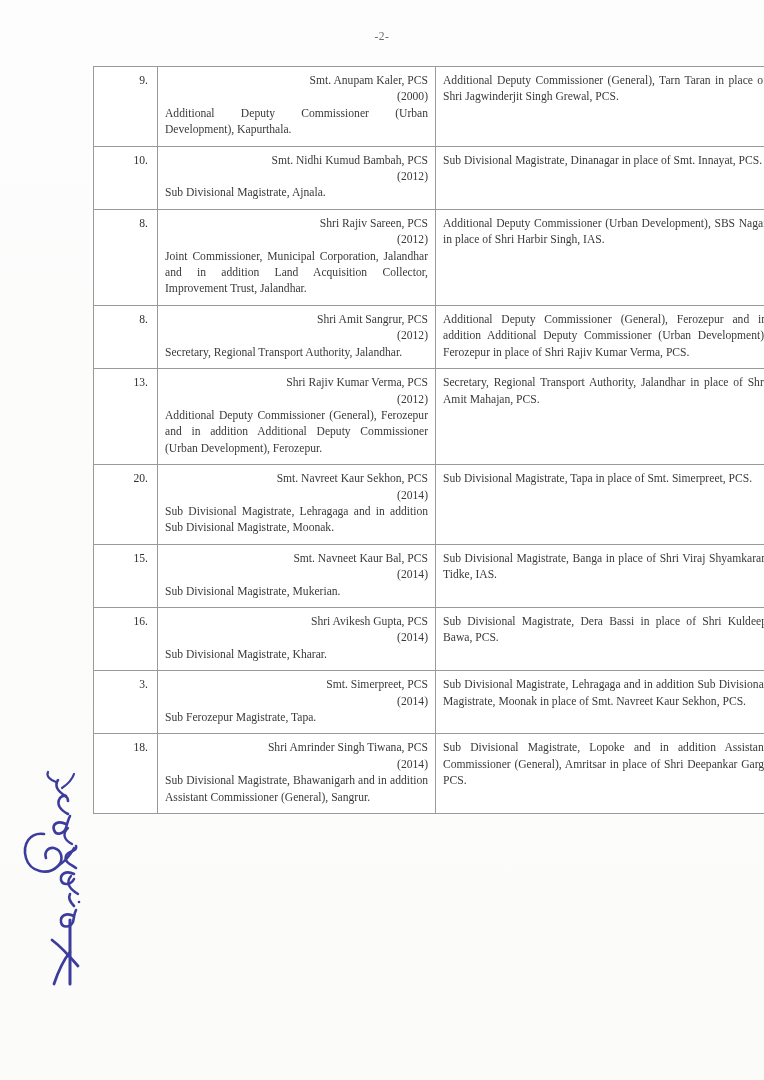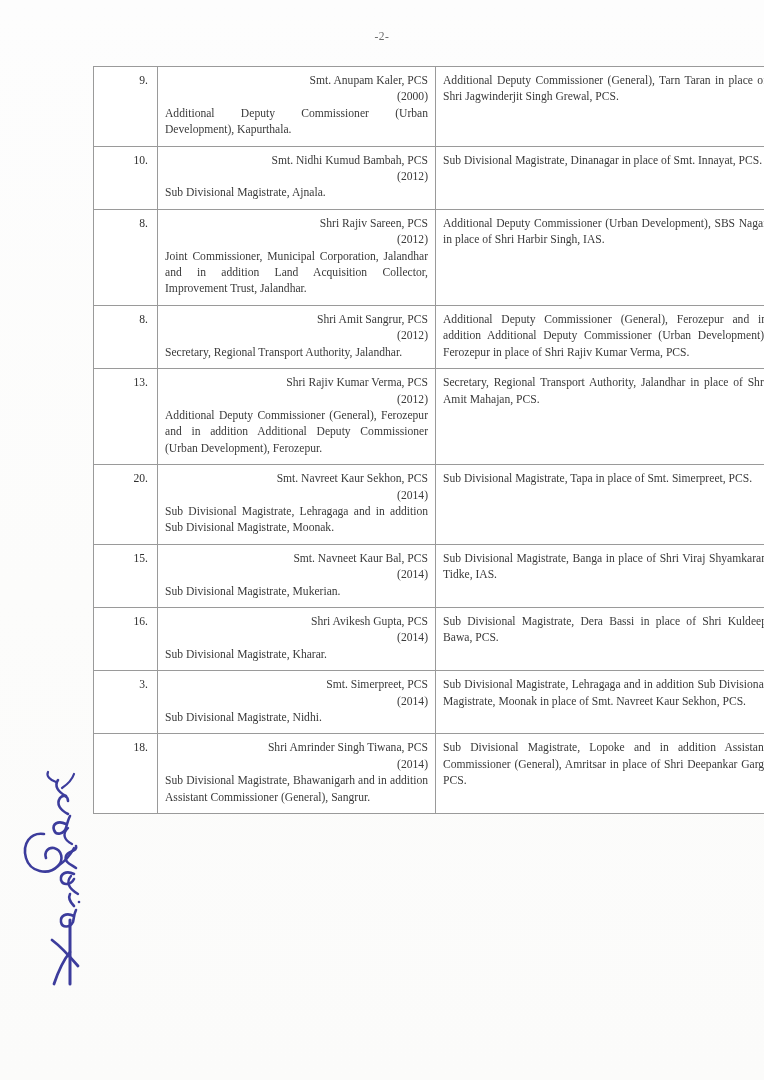--- a/index.html
+++ b/index.html
@@ -189,21 +189,21 @@
           </td>
           <td class="col-posted">
             <span class="cell-line justify">Sub Divisional Magistrate, Dera Bassi in place of Shri Kuldeep Bawa, PCS.</span>
           </td>
         </tr>
         <tr>
           <td class="col-sr">3.</td>
           <td class="col-present">
             <span class="cell-line name">Smt. Simerpreet, PCS</span>
             <span class="cell-line name">(2014)</span>
-            <span class="cell-line justify">Sub Divisional Magistrate, Nidhi.</span>
+            <span class="cell-line justify">Sub Ferozepur Magistrate, Tapa.</span>
           </td>
           <td class="col-posted">
             <span class="cell-line justify">Sub Divisional Magistrate, Lehragaga and in addition Sub Divisional Magistrate, Moonak in place of Smt. Navreet Kaur Sekhon, PCS.</span>
           </td>
         </tr>
         <tr>
           <td class="col-sr">18.</td>
           <td class="col-present">
             <span class="cell-line name">Shri Amrinder Singh Tiwana, PCS</span>
             <span class="cell-line name">(2014)</span>

